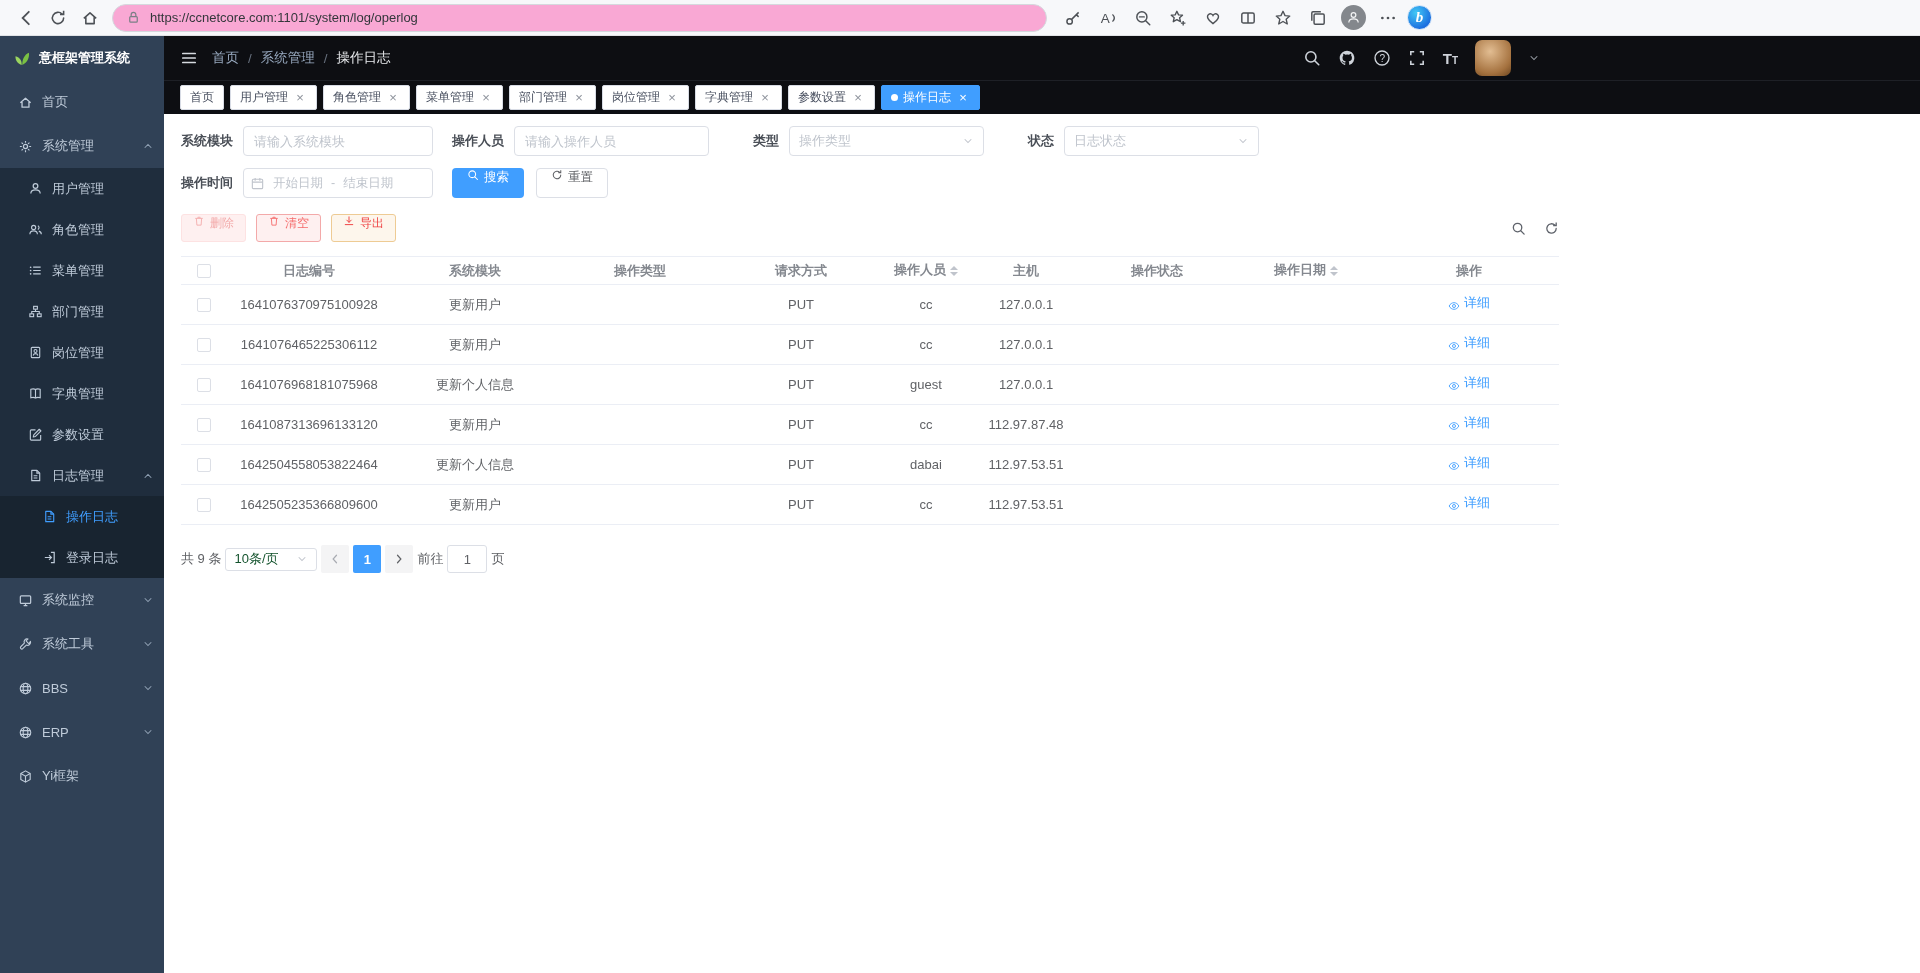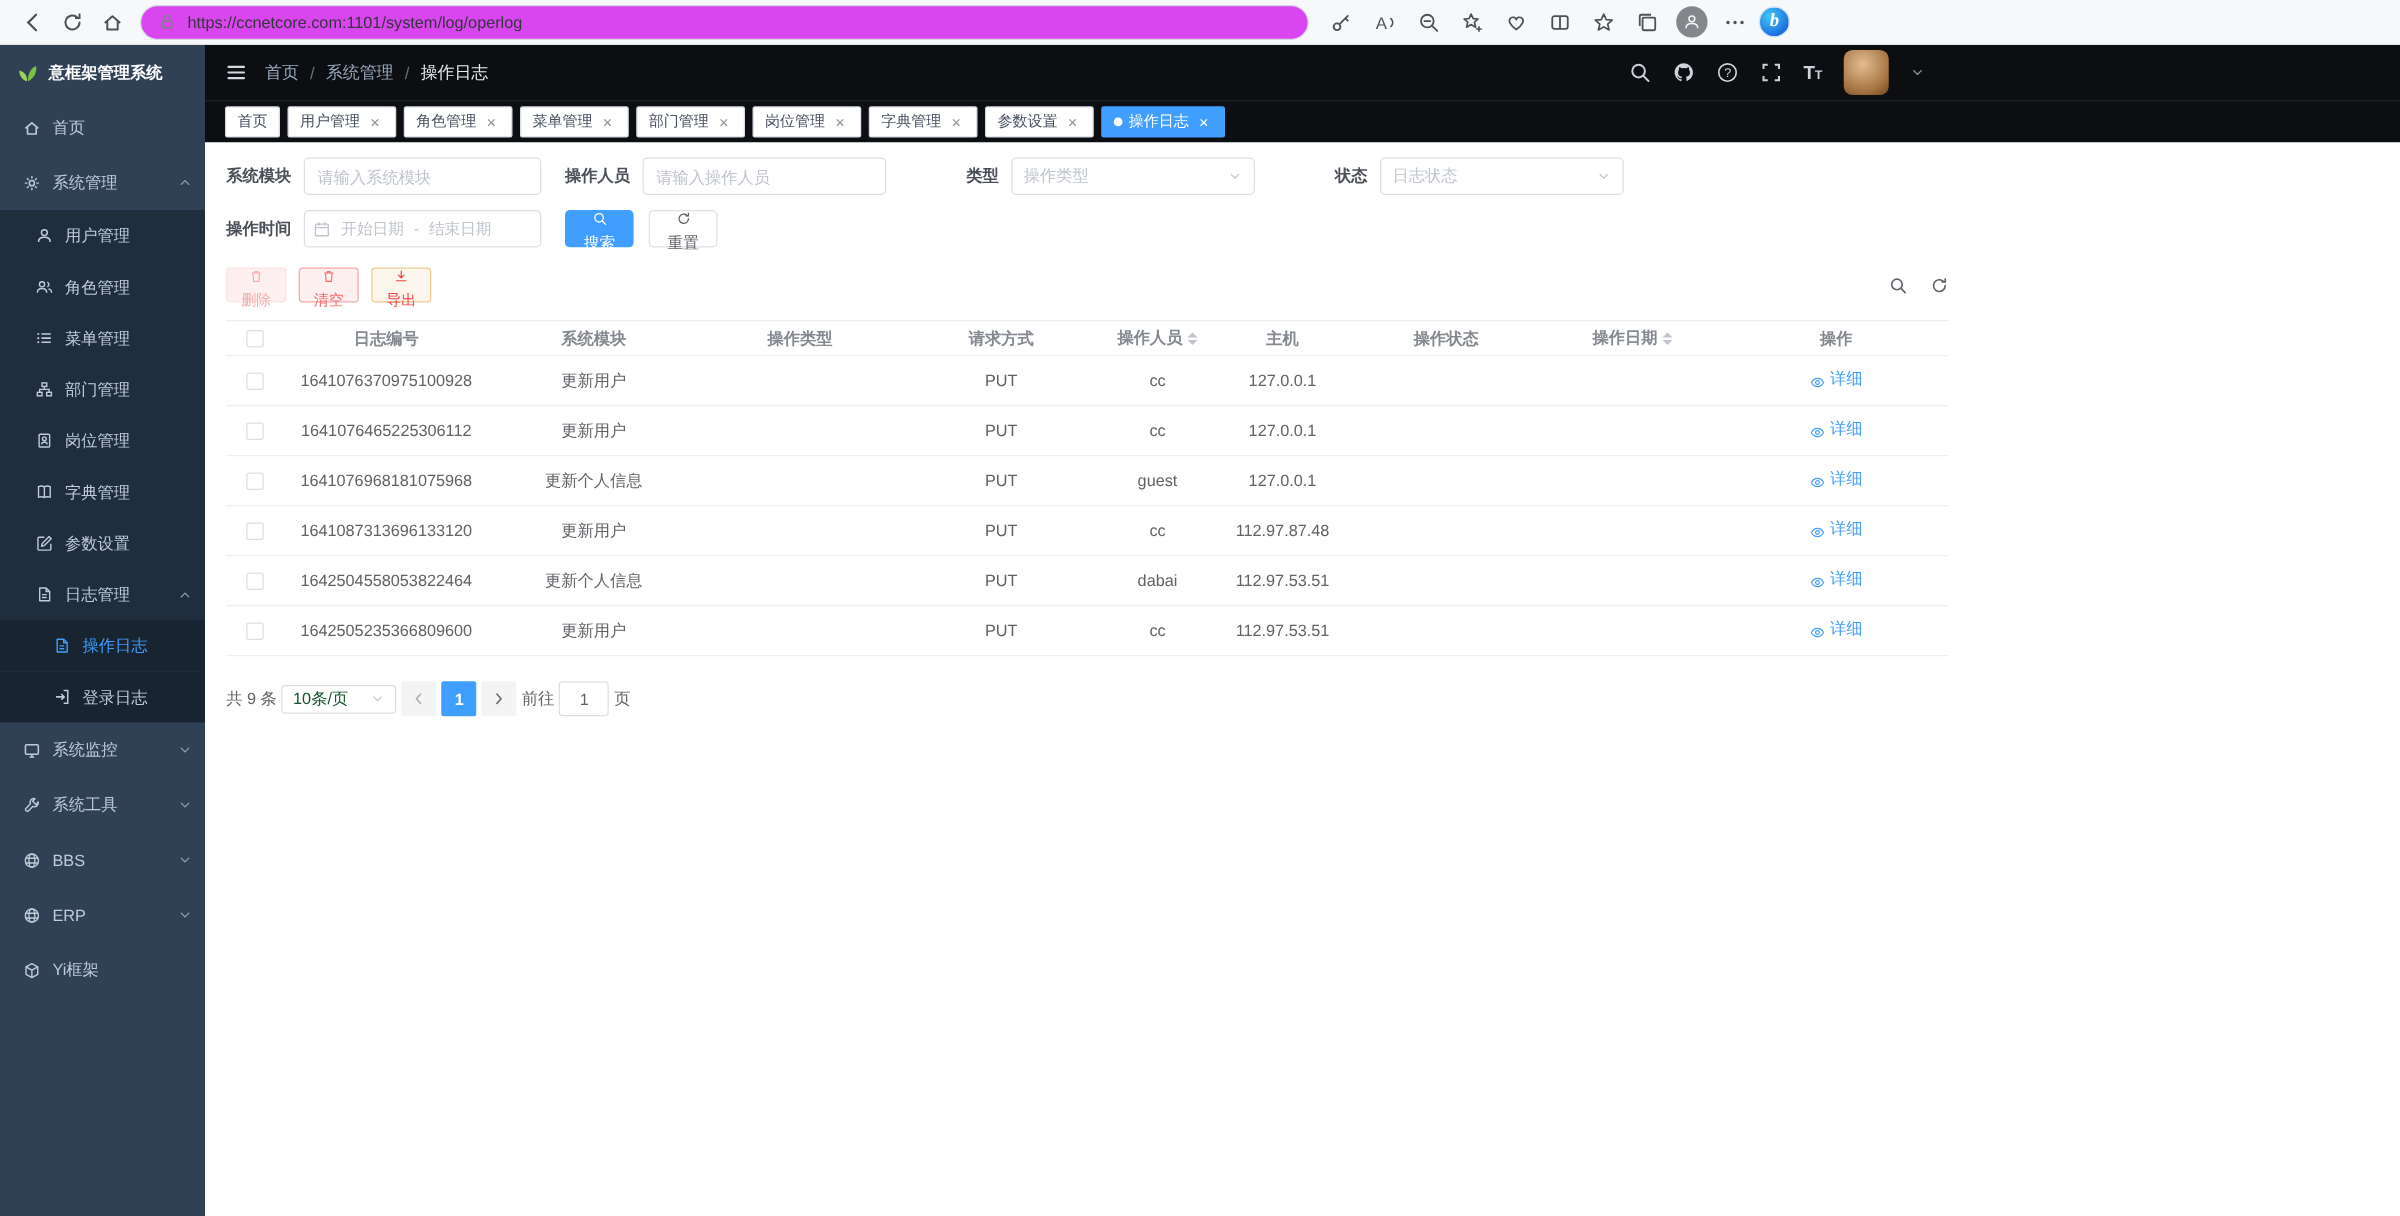--- a/index.html
+++ b/index.html
@@ -7,21 +7,21 @@
     font-family:"Liberation Sans","DejaVu Sans",sans-serif; background:#fff; }
   svg.ic { width:15px; height:15px; flex:none; }
   svg.ic12 { width:12px; height:12px; flex:none; }
   svg.ic18 { width:18px; height:18px; flex:none; }
 
   
   .chrome { height:36px; background:#f7f8fa; border-bottom:1px solid #e1e3e6;
     display:flex; align-items:center; padding:0 10px; }
   .chrome-btn { width:32px; height:30px; display:flex; align-items:center; justify-content:center;
     color:#4d5156; border-radius:4px; cursor:pointer; }
-  .url-pill { width:935px; height:28px; background:#d946ef; border:1px solid #d5d9de; border-radius:14px;
+  .url-pill { width:935px; height:28px; background:#f9a8d4; border:1px solid #d5d9de; border-radius:14px;
     display:flex; align-items:center; gap:9px; padding:0 13px; margin:0 6px; color:#7a7f85; }
   .url-text { font-size:13px; color:#33373b; white-space:nowrap; overflow:hidden; }
   .chrome-right { display:flex; align-items:center; gap:3px; margin-left:4px; }
   .chrome-avatar { width:25px; height:25px; border-radius:50%; background:#83878c; color:#f2f3f4;
     display:flex; align-items:center; justify-content:center; }
   .bing { width:25px; height:25px; border-radius:50%; color:#fff; cursor:pointer;
     background:radial-gradient(circle at 35% 30%, #41c8f5, #1c6fe0 72%); border:1px solid #cfe3f8;
     display:flex; align-items:center; justify-content:center; }
   .bing::before { content:"b"; font-family:"Liberation Serif",serif; font-style:italic; font-weight:bold; font-size:15px; }
   .ticon { color:#cfd3da; cursor:pointer; display:inline-flex; align-items:baseline; }
@@ -76,29 +76,29 @@
   .flabel { font-size:13px; color:#4a4f57; font-weight:bold; margin-right:10px; white-space:nowrap; }
   input.finput { width:190px; height:30px; border:1px solid #dcdfe6; border-radius:4px;
     padding:0 10px; font-size:13px; color:#606266; outline:none; }
   input.finput::placeholder { color:#bfc4cc; }
   .fselect { width:195px; height:30px; border:1px solid #dcdfe6; border-radius:4px; background:#fff;
     display:flex; align-items:center; justify-content:space-between; padding:0 9px;
     color:#bfc4cc; font-size:13px; cursor:pointer; }
   .fselect .chev { color:#c0c4cc; }
   .daterange { width:190px; height:30px; border:1px solid #dcdfe6; border-radius:4px;
     display:flex; align-items:center; gap:8px; padding:0 6px; color:#bfc4cc; font-size:12.5px; }
-  .btn { height:30px; border-radius:4px; font-size:12.5px; display:inline-flex; align-items:center;
-    gap:5px; padding:0 14px; cursor:pointer; border:1px solid transparent; background:#fff;flex-direction:column; }
+  .btn { height:30px; border-radius:4px; font-size:12.5px; display:inline-flex; align-items:flex-start;
+    gap:5px; padding:0 14px; cursor:pointer; border:1px solid transparent; background:#fff; }
   .btn-primary { background:#409eff; color:#fff; }
   .btn-plain { border-color:#dcdfe6; color:#606266; }
   .btn-sm { height:28px; padding:0 11px; font-size:12px; border-radius:3px; }
   .btn-danger-disabled { background:#fef0f0; border-color:#fde2e2; color:#f3abab; cursor:not-allowed; }
   .btn-danger-plain { background:#fef0f0; border-color:#f3a9a9; color:#f56c6c; }
   .btn-warning-plain { background:#fdf6ec; border-color:#eecb94; color:#ef4444; }
-  .ml19 { margin-left:19px; } .ml44 { margin-left:64px;font-family:Liberation Mono, monospace; } .ml12 { margin-left:12px; } .ml10 { margin-left:10px; }
+  .ml19 { margin-left:19px; } .ml44 { margin-left:44px;font-family:Liberation Mono, monospace; } .ml12 { margin-left:12px; } .ml10 { margin-left:10px; }
   .toolbar { display:flex; align-items:center; margin-top:16px; width:1378px; }
   .toolbar-right { margin-left:auto; display:flex; align-items:center; gap:18px; color:#5f636b; }
   .toolbar-right .tb2 { cursor:pointer; display:flex; }
 
   
   table.grid { border-collapse:collapse; table-layout:fixed; width:1378px; margin-top:14px;
     font-size:13px; color:#606266; }
   .grid th { height:28px; font-weight:bold; color:#84888f; border-top:1px solid #ebeef5;
     border-bottom:1px solid #ebeef5; text-align:center; font-size:13px; }
   .grid td { height:40px; border-bottom:1px solid #ebeef5; text-align:center; white-space:nowrap;

